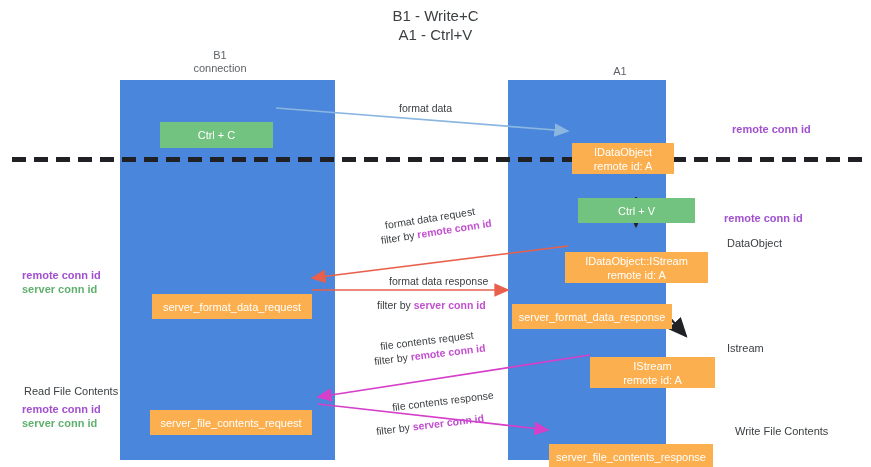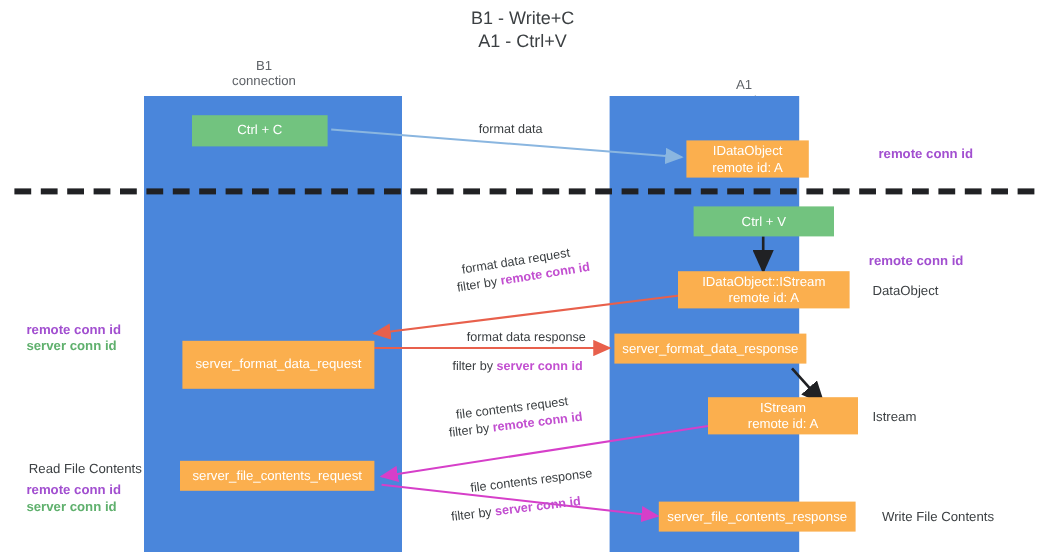--- a/index.html
+++ b/index.html
@@ -45,20 +45,21 @@
   .node {
     box-sizing: border-box;
     display: flex;
     flex-direction: column;
     justify-content: center;
     color: #ffffff;
     font-size: 11px;
     line-height: 14px;
     text-align: center;
     padding: 2px 4px;
+    margin-top: 26px;
   }
   .node.green { background: #72c37f; }
   .node.orange { background: #fbaf4e; }
   .node .l2 { font-size: 11px; }
 
   
   .ann {
     font-size: 11px;
     line-height: 14px;
     color: #3c4043;
@@ -197,21 +198,21 @@
 
   <div class="abs node green" style="left:578px; top:172px; width:117px; height:25px;">
     <span>Ctrl + V</span>
   </div>
 
   <div class="abs node orange" style="left:565px; top:226px; width:143px; height:31px;">
     <span>IDataObject::IStream</span>
     <span class="l2">remote id: A</span>
   </div>
 
-  <div class="abs node orange" style="left:152px; top:284px; width:160px; height:40px;">
+  <div class="abs node orange" style="left:152px; top:268px; width:160px; height:25px;">
     <span>server_format_data_request</span>
   </div>
 
   <div class="abs node orange" style="left:512px; top:278px; width:160px; height:25px;">
     <span>server_format_data_response</span>
   </div>
 
   <div class="abs node orange" style="left:590px; top:331px; width:125px; height:31px;">
     <span>IStream</span>
     <span class="l2">remote id: A</span>

